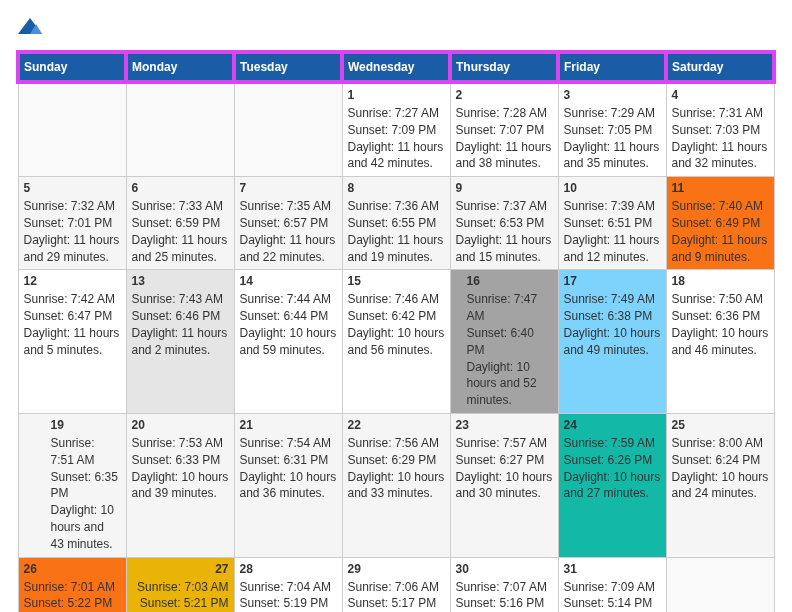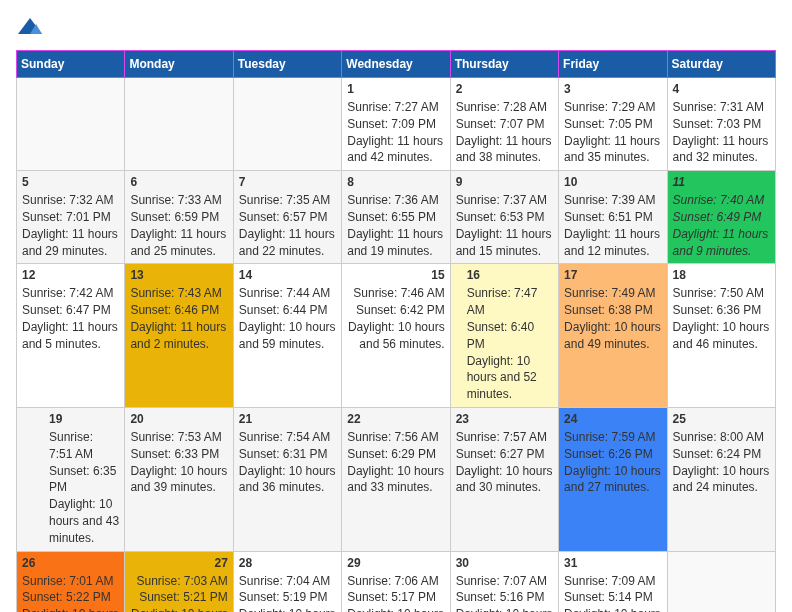--- a/index.html
+++ b/index.html
@@ -43,21 +43,21 @@
       border-collapse: collapse;
       border: 1px solid #ccc;
     }
     .calendar th {
       background-color: #1a5da6;
       color: #fff;
       font-size: 12px;
       font-weight: bold;
       padding: 6px 4px;
       text-align: left;
-      border: 1px solid #d946ef;
+      border: 4px solid #d946ef;
     }
     .calendar td {
       vertical-align: top;
       border: 1px solid #ccc;
       padding: 4px 5px;
       width: calc(100% / 7);
       min-height: 80px;
       font-size: 10.5px;
       color: #333;
       background: #fff;
@@ -175,59 +175,59 @@
         <div class="day-info">
           Sunrise: 7:37 AM<br>Sunset: 6:53 PM<br>Daylight: 11 hours and 15 minutes.
         </div>
       </td>
         <td style="background: rgb(245, 245, 245); margin-top: 32px;">
         <span class="day-num">10</span>
         <div class="day-info">
           Sunrise: 7:39 AM<br>Sunset: 6:51 PM<br>Daylight: 11 hours and 12 minutes.
         </div>
       </td>
-        <td style="background: #22c55e; font-style: italic;">
+        <td style="background: #f97316;">
         <span class="day-num">11</span>
         <div class="day-info">
           Sunrise: 7:40 AM<br>Sunset: 6:49 PM<br>Daylight: 11 hours and 9 minutes.
         </div>
       </td>
       </tr>
       <tr>
         <td style="background: rgb(255, 255, 255);">
         <span class="day-num">12</span>
         <div class="day-info">
           Sunrise: 7:42 AM<br>Sunset: 6:47 PM<br>Daylight: 11 hours and 5 minutes.
         </div>
       </td>
-        <td style="background: #eab308;">
+        <td style="background: #e5e5e5;">
         <span class="day-num">13</span>
         <div class="day-info">
           Sunrise: 7:43 AM<br>Sunset: 6:46 PM<br>Daylight: 11 hours and 2 minutes.
         </div>
       </td>
         <td style="background: rgb(255, 255, 255);">
         <span class="day-num">14</span>
         <div class="day-info">
           Sunrise: 7:44 AM<br>Sunset: 6:44 PM<br>Daylight: 10 hours and 59 minutes.
         </div>
       </td>
-        <td style="background: rgb(255, 255, 255); text-align: right;">
+        <td style="background: rgb(255, 255, 255);">
         <span class="day-num">15</span>
         <div class="day-info">
           Sunrise: 7:46 AM<br>Sunset: 6:42 PM<br>Daylight: 10 hours and 56 minutes.
         </div>
       </td>
-        <td style="background: #fef9c3; padding-left: 16px;">
+        <td style="background: #a3a3a3; padding-left: 16px;">
         <span class="day-num">16</span>
         <div class="day-info">
           Sunrise: 7:47 AM<br>Sunset: 6:40 PM<br>Daylight: 10 hours and 52 minutes.
         </div>
       </td>
-        <td style="background: #fdba74;">
+        <td style="background: #7dd3fc;">
         <span class="day-num">17</span>
         <div class="day-info">
           Sunrise: 7:49 AM<br>Sunset: 6:38 PM<br>Daylight: 10 hours and 49 minutes.
         </div>
       </td>
         <td style="background: rgb(255, 255, 255);">
         <span class="day-num">18</span>
         <div class="day-info">
           Sunrise: 7:50 AM<br>Sunset: 6:36 PM<br>Daylight: 10 hours and 46 minutes.
         </div>
@@ -257,21 +257,21 @@
         <div class="day-info">
           Sunrise: 7:56 AM<br>Sunset: 6:29 PM<br>Daylight: 10 hours and 33 minutes.
         </div>
       </td>
         <td style="background: rgb(245, 245, 245);">
         <span class="day-num">23</span>
         <div class="day-info">
           Sunrise: 7:57 AM<br>Sunset: 6:27 PM<br>Daylight: 10 hours and 30 minutes.
         </div>
       </td>
-        <td style="background: #3b82f6;">
+        <td style="background: #14b8a6;">
         <span class="day-num">24</span>
         <div class="day-info">
           Sunrise: 7:59 AM<br>Sunset: 6:26 PM<br>Daylight: 10 hours and 27 minutes.
         </div>
       </td>
         <td style="background: rgb(245, 245, 245);">
         <span class="day-num">25</span>
         <div class="day-info">
           Sunrise: 8:00 AM<br>Sunset: 6:24 PM<br>Daylight: 10 hours and 24 minutes.
         </div>

